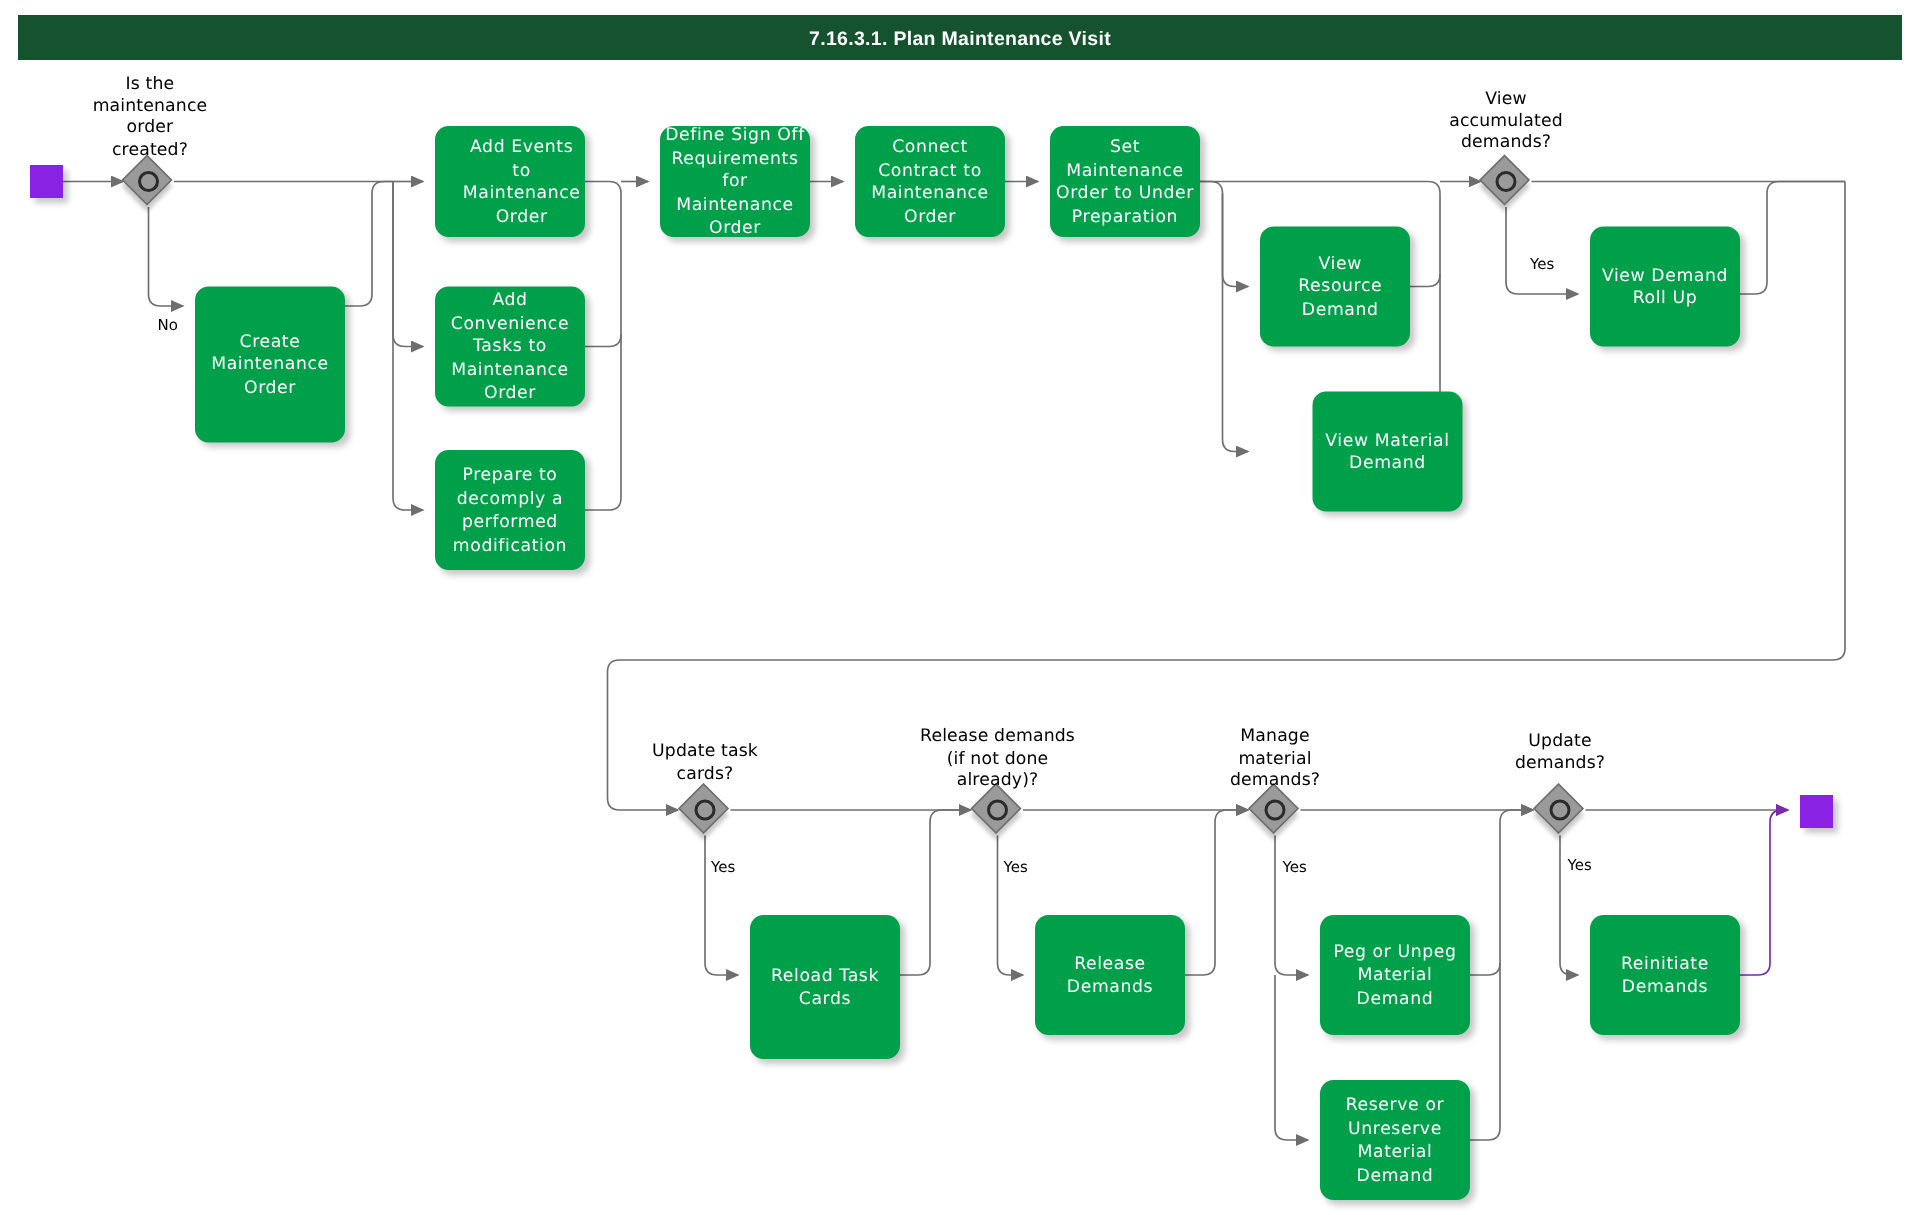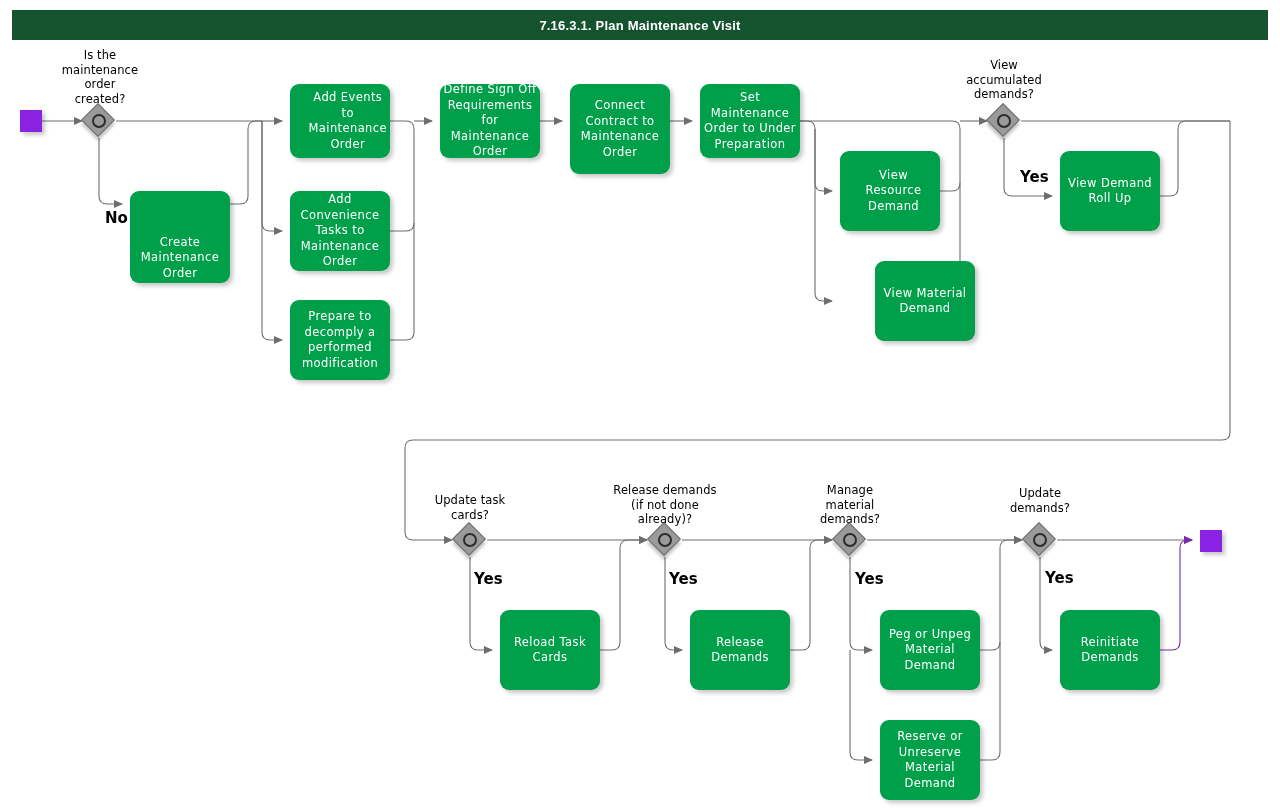--- a/index.html
+++ b/index.html
@@ -124,25 +124,24 @@
     font-size: 11.5px;
     line-height: 14.5px;
     color: #000000;
     text-align: center;
     white-space: pre-line;
     letter-spacing: 0.1px;
   }
   .edge-label {
     position: absolute;
     font-family: "DejaVu Sans", sans-serif;
-    font-size: 15px;
+    font-size: 10px;
     line-height: 14px;
     color: #000000;
     white-space: nowrap;
-    font-weight: bold;
   }
 </style>
 </head>
 <body>
 
 <div id="title-bar">
   <span class="title-text">7.16.3.1. Plan Maintenance Visit</span>
 </div>
 
 <svg id="connectors" viewBox="0 0 1280 810" xmlns="http://www.w3.org/2000/svg">
@@ -270,21 +269,21 @@
   <div class="edge-label" style="left:855px; top:572px;">Yes</div>
 
   <div class="gateway" style="left:1023px; top:523px;">
     <div class="diamond"></div>
     <div class="ring"></div>
   </div>
   <div class="node-caption" style="left:980px; top:486px; width:120px;">Update
 demands?</div>
   <div class="edge-label" style="left:1045px; top:571px;">Yes</div>
 
-  <div class="task" style="left:130px; top:191px; width:100px; height:92px;align-items:flex-end;">
+  <div class="task" style="left:130px; top:191px; width:100px; height:104px;">
     <span class="task-label">Create
 Maintenance
 Order</span>
   </div>
 
   <div class="task" style="left:290px; top:84px; width:100px; height:74px;justify-content:flex-end;">
     <span class="task-label">Add Events
 to
 Maintenance
 Order</span>
@@ -304,21 +303,21 @@
 modification</span>
   </div>
 
   <div class="task" style="left:440px; top:84px; width:100px; height:74px;">
     <span class="task-label">Define Sign Off
 Requirements for
 Maintenance
 Order</span>
   </div>
 
-  <div class="task" style="left:570px; top:84px; width:100px; height:90px;">
+  <div class="task" style="left:570px; top:84px; width:100px; height:74px;">
     <span class="task-label">Connect
 Contract to
 Maintenance
 Order</span>
   </div>
 
   <div class="task" style="left:700px; top:84px; width:100px; height:74px;">
     <span class="task-label">Set Maintenance
 Order to Under
 Preparation</span>
@@ -332,21 +331,21 @@
   <div class="task" style="left:840px; top:261px; width:100px; height:80px;margin-left:35px;">
     <span class="task-label">View Material
 Demand</span>
   </div>
 
   <div class="task" style="left:1060px; top:151px; width:100px; height:80px;">
     <span class="task-label">View Demand
 Roll Up</span>
   </div>
 
-  <div class="task" style="left:500px; top:610px; width:100px; height:80px;">
+  <div class="task" style="left:500px; top:610px; width:100px; height:96px;">
     <span class="task-label">Reload Task
 Cards</span>
   </div>
 
   <div class="task" style="left:690px; top:610px; width:100px; height:80px;">
     <span class="task-label">Release
 Demands</span>
   </div>
 
   <div class="task" style="left:880px; top:610px; width:100px; height:80px;">

